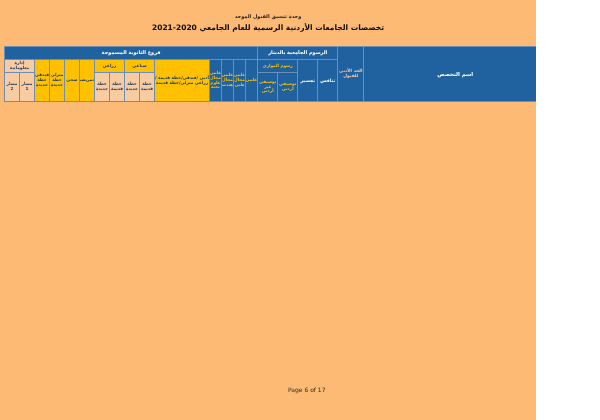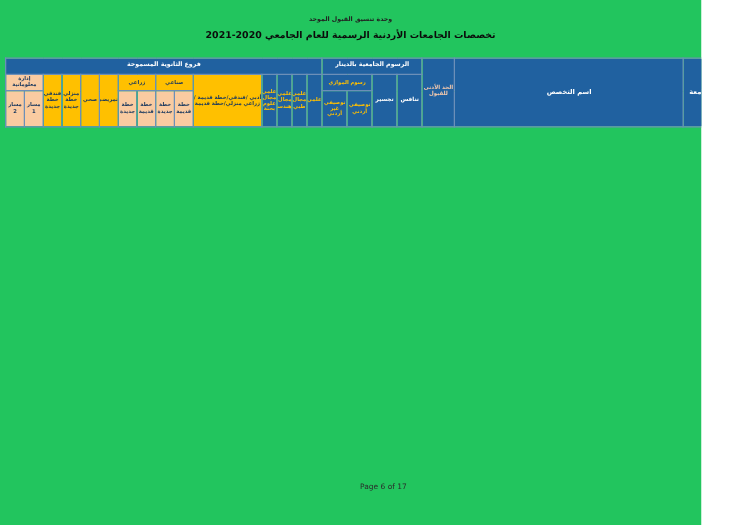--- a/index.html
+++ b/index.html
@@ -1,16 +1,16 @@
 <!DOCTYPE html>
 <html><head>
 <meta charset="utf-8">
 <style>
   html,body{margin:0;padding:0;}
-  .page{position:relative;width:536px;height:420px;background:#22c55e;font-family:"DejaVu Sans",sans-serif;overflow:hidden;padding-left:25px;}
+  .page{position:relative;width:536px;height:420px;background:#fdba74;font-family:"DejaVu Sans",sans-serif;overflow:hidden;}
   .title1{position:absolute;top:13px;left:0;width:100%;text-align:center;font-size:5px;font-weight:bold;color:#222;direction:rtl;}
   .title2{position:absolute;top:23px;left:0;width:100%;text-align:center;font-size:7.5px;font-weight:bold;color:#0b0b0b;direction:rtl;}
   table.main{position:absolute;left:4px;top:46px;width:592px;border-collapse:collapse;table-layout:fixed;border:1.5px solid #17457A;}
   th,td{border:0.5px solid #6c8fb8;padding:0;margin:0;text-align:center;vertical-align:middle;overflow:hidden;line-height:1.12;}
   thead th{direction:rtl;font-weight:bold;}
   .hband{background:#2061A0;color:#ffffff;font-size:5px;height:12px;}
   .hblue{background:#2061A0;color:#ffffff;font-size:4.6px;}
   .hblue-y{background:#2061A0;color:#FFC000;font-size:4.2px;}
   .hpeach-t{background:#2061A0;color:#F8CBAD;font-size:4.4px;}
   .yellow{background:#FFC000;color:#17375E;font-size:4.2px;}

